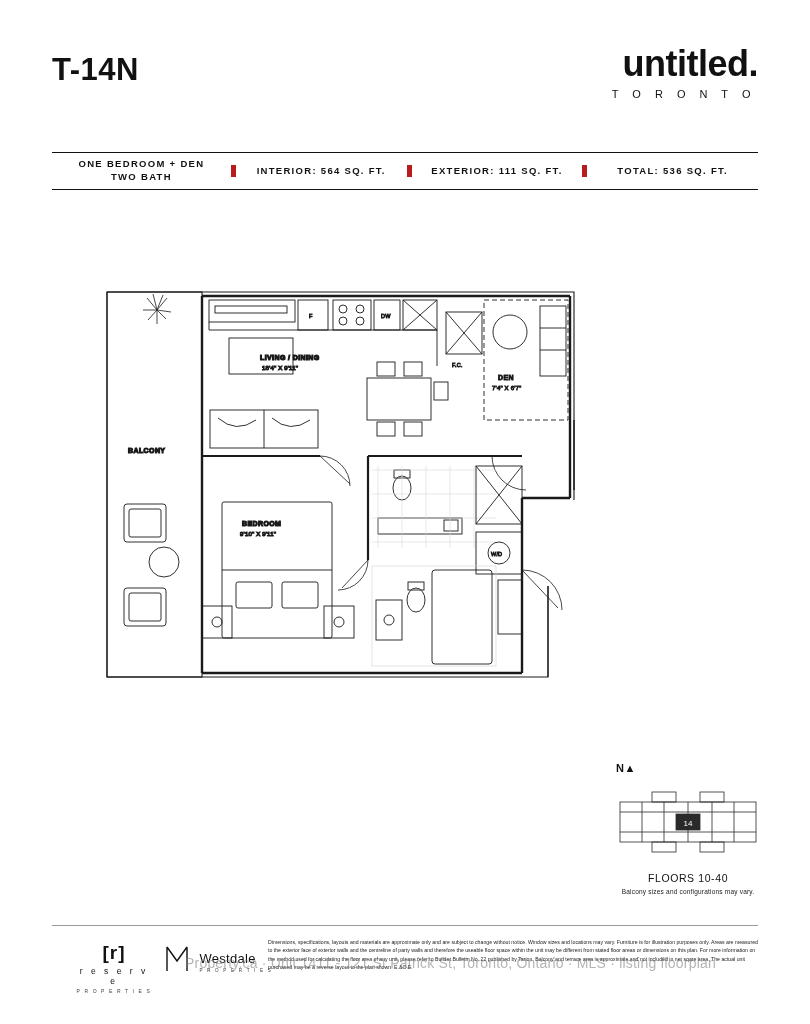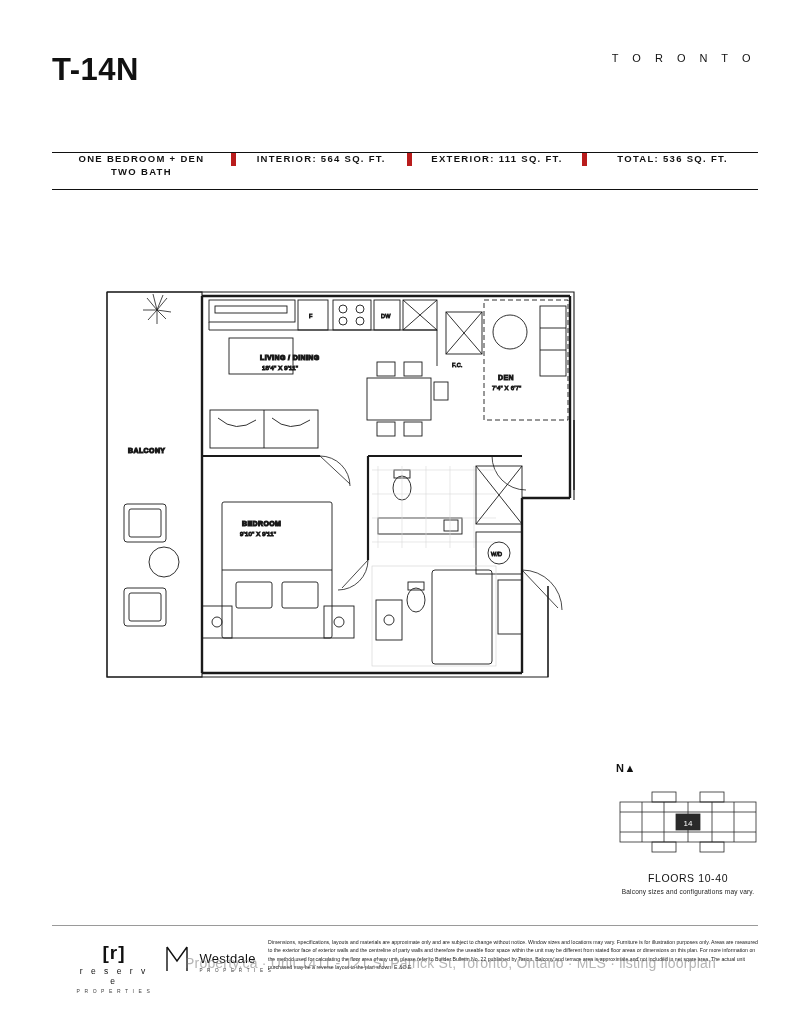--- a/index.html
+++ b/index.html
@@ -53,21 +53,21 @@
 
   
   .specs {
     position: absolute;
     top: 152px; left: 52px;
     width: 706px;
     height: 38px;
     border-top: 1.5px solid #111;
     border-bottom: 1.5px solid #111;
     display: flex;
-    align-items: flex-start;
+    align-items: center;
   }
   .spec {
     flex: 1 1 0;
     display: flex;
     align-items: center;
     justify-content: center;
     text-align: center;
     font-size: 9.5px;
     font-weight: bold;
     letter-spacing: 1.3px;
@@ -204,20 +204,21 @@
   .tiny { font-family: "Liberation Sans", sans-serif; font-size: 5.5px; fill:#111; letter-spacing:0.2px;}
 </style>
 </head>
 <body>
 
 <div class="page">
 
   <div class="header">
     <div class="unit-code">T-14N</div>
     <div class="brand">
+      <div class="brand-name">untitled.</div>
       <div class="brand-sub">T O R O N T O</div>
     </div>
   </div>
 
   <div class="specs">
     <div class="spec">
         <span id="spec0">
           <div>ONE BEDROOM + DEN</div>
           <div>TWO BATH</div>
         </span>

